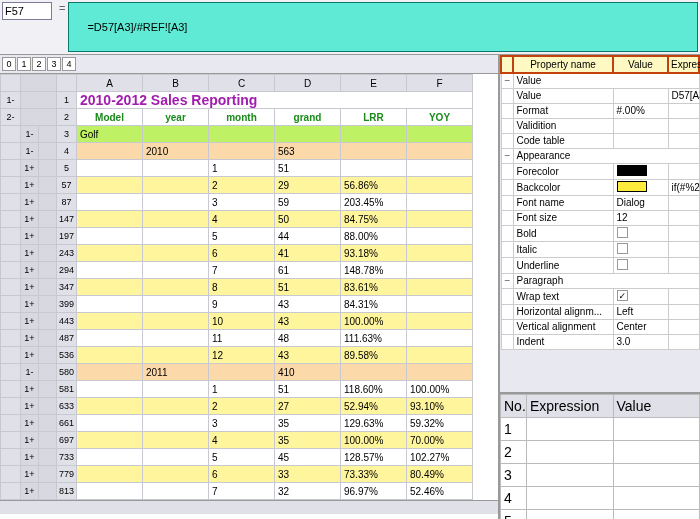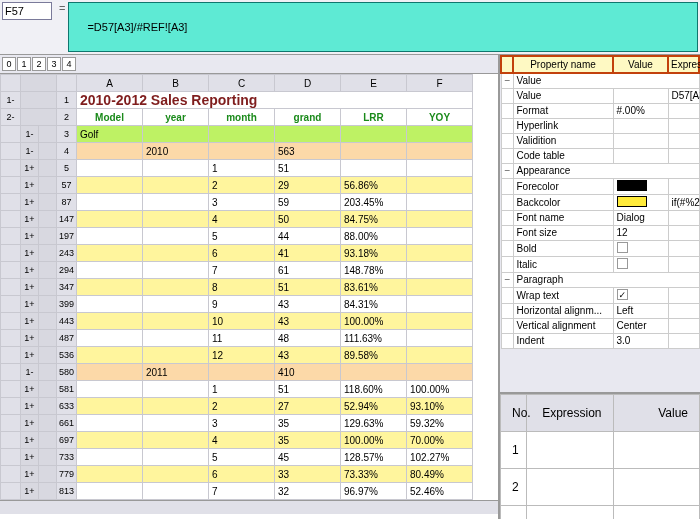--- a/index.html
+++ b/index.html
@@ -18,40 +18,40 @@
 .tab{width:14px;height:14px;border:1px solid #999;background:#fff;text-align:center;line-height:12px;font-size:9px;cursor:pointer}
 .gridwrap{flex:1;overflow:auto;position:relative;background:#fff}
 table{border-collapse:collapse;table-layout:fixed}
 th,td{border:1px solid #c8c8d0;height:17px;padding:0;font-size:10px}
 th{background:#e0e0e8;font-weight:normal;text-align:center}
 .corner{background:#d0d0d8}
 .rh{width:20px;background:#e0e0e8;text-align:center;font-size:9px}
 .oh{width:18px;background:#d8d8e0;text-align:center;font-size:9px;cursor:pointer}
 .ch{width:66px}
 td{padding:0 3px;text-align:left;background:#fff}
-.title-text{color:#7f1d1d;font-weight:bold;font-size:14px}
+.title-text{color:#a21caf;font-weight:bold;font-size:14px}
 .hdr{color:#1a8a1a;font-weight:bold;background:#fff;text-align:center}
 .orange{background:#bef264}
 .peach{background:#fcd9a8}
 .yellow{background:#fff59d}
 .right{flex:1;display:flex;flex-direction:column;overflow:hidden}
 .props{flex:1;overflow-y:auto;overflow-x:hidden;border-bottom:2px solid #999}
 .ptable{width:100%;border-collapse:collapse}
 .ptable th{background:#fef9c3;border:2px solid #c2410c;padding:2px;font-size:10px}
 .ptable td{border:1px solid #ccc;padding:1px 3px;font-size:10px;height:15px;background:#fff}
 .ptable .pname{width:100px}
 .ptable .pval{width:55px}
 .tree{width:12px;text-align:center;background:#f0f0f5;cursor:pointer;color:#555}
 .indent{padding-left:14px}
 .swatch{width:30px;height:11px;display:inline-block;border:1px solid #000}
 .chk{width:11px;height:11px;border:1px solid #999;display:inline-block;background:#fff}
 .chk.on::after{content:"✓";font-size:9px;position:relative;top:-2px;left:1px}
 .exprs{height:160px;overflow:auto}
 .etable{width:100%;border-collapse:collapse}
-.etable th,.etable td{border:1px solid #bbb;padding:11px;font-size:12px;text-align:right;background:#fff;height:15px}
+.etable th,.etable td{border:1px solid #bbb;padding:3px;font-size:14px;text-align:left;background:#fff;height:15px}
 .etable th{background:#e0e0e8}
 .sbh{height:14px;background:#e0e0e8;border-top:1px solid #999}
 </style>
 </head>
 <body>
 
 <div class="topbar">
   <input class="cellref" value="F57" style="">
   <span class="eq">=</span>
   <input class="formula" value="=D57[A3]/#REF![A3]" style="">
@@ -387,26 +387,20 @@
               <td>D57[A3]/</td>
             </tr>
             <tr>
               <td class="tree"></td>
               <td class="indent">Format</td>
               <td>#.00%</td>
               <td></td>
             </tr>
             <tr>
               <td class="tree"></td>
-              <td class="indent">Hyperlink</td>
-              <td></td>
-              <td></td>
-            </tr>
-            <tr>
-              <td class="tree"></td>
               <td class="indent">Validition</td>
               <td></td>
               <td></td>
             </tr>
             <tr>
               <td class="tree"></td>
               <td class="indent">Code table</td>
               <td></td>
               <td></td>
             </tr>
@@ -440,20 +434,26 @@
             </tr>
             <tr>
               <td class="tree"></td>
               <td class="indent">Bold</td>
               <td><span class="chk"></span></td>
               <td></td>
             </tr>
             <tr>
               <td class="tree"></td>
               <td class="indent">Italic</td>
+              <td><span class="chk"></span></td>
+              <td></td>
+            </tr>
+            <tr>
+              <td class="tree"></td>
+              <td class="indent">Underline</td>
               <td><span class="chk"></span></td>
               <td></td>
             </tr>
             <tr>
               <td class="tree">−</td>
               <td colspan="3">Paragraph</td>
             </tr>
             <tr>
               <td class="tree"></td>
               <td class="indent">Wrap text</td>

